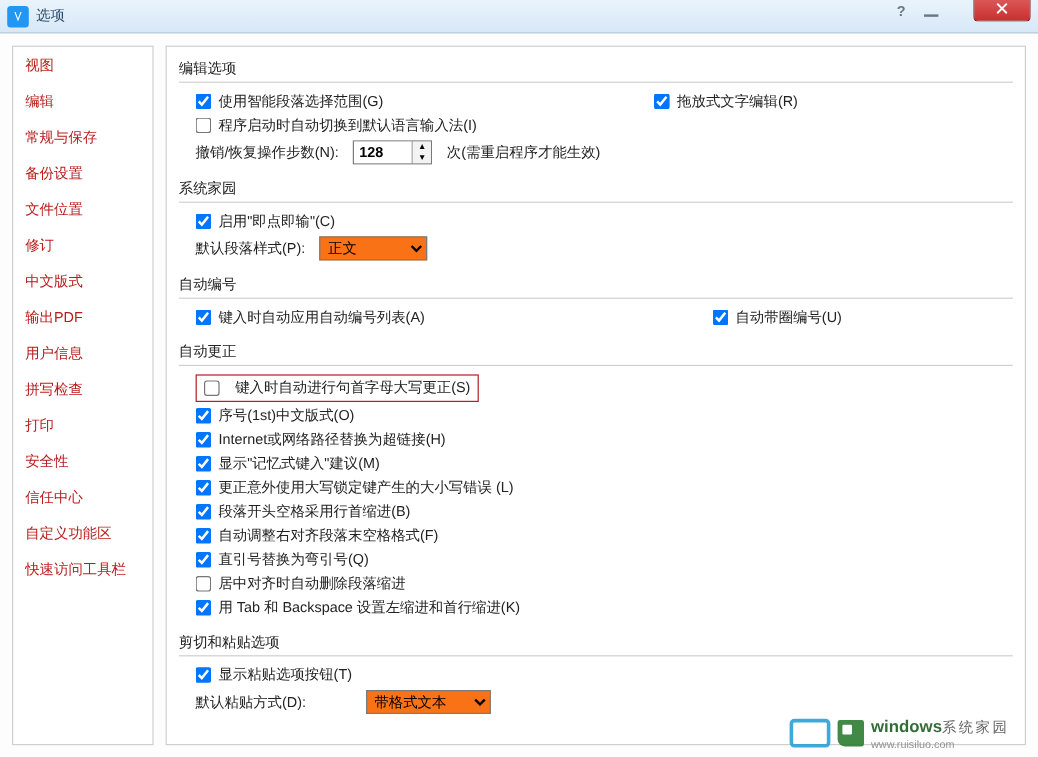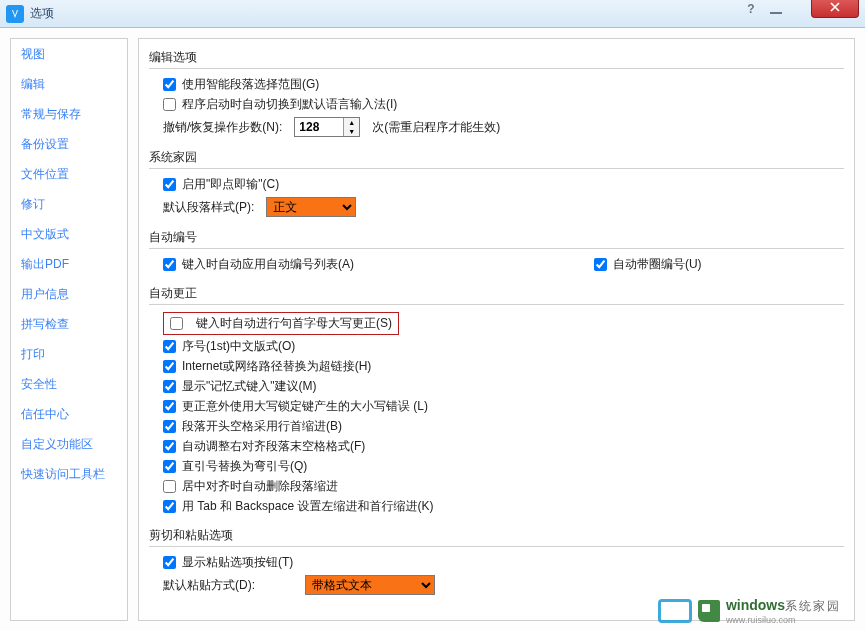--- a/index.html
+++ b/index.html
@@ -9,21 +9,21 @@
 .app-icon svg { width: 12px; height: 12px; }
 .titlebar-title { color: #2a4a6a; font-size: 12px; }
 .close-btn { position: absolute; right: 6px; top: -4px; width: 48px; height: 22px; background: linear-gradient(#e06060, #c83030); border: 1px solid #8a2020; border-top: none; border-radius: 0 0 4px 4px; display: flex; align-items: center; justify-content: center; color: #fff; cursor: pointer; }
 .close-btn svg { width: 10px; height: 10px; }
 .sys-btn { position: absolute; top: 2px; background: transparent; width: 26px; height: 18px; color: #456; cursor: pointer; text-align: center; }
 .sys-min { right: 76px; }
 .sys-min::before { content: ""; display: block; position: absolute; top: 10px; left: 7px; width: 12px; height: 2px; background: #678; }
 .sys-helpwrap { right: 106px; width: 16px; color: #678; font-weight: bold; }
 .mainarea { position: absolute; top: 28px; left: 0; right: 0; bottom: 0; background: #fdfdfd; }
 .sidebar { position: absolute; left: 10px; top: 10px; bottom: 10px; width: 118px; border: 1px solid #cfcfcf; background: #fff; overflow: hidden; }
-.side-item { padding: 6px 10px; color: #3b82f6; cursor: pointer; line-height: 18px; }
+.side-item { padding: 6px 10px; color: #b91c1c; cursor: pointer; line-height: 18px; }
 .content { position: absolute; left: 138px; right: 10px; top: 10px; bottom: 10px; border: 1px solid #cfcfcf; background: #fff; overflow: auto; padding: 6px 0; }
 .group { margin: 4px 10px 10px; }
 .group-title { color: #222; font-size: 12px; padding: 0 0 2px 0; }
 .group-line { border-top: 1px solid #d0d0d0; margin-bottom: 6px; }
 .row { display: flex; align-items: center; gap: 6px; padding: 1px 0 2px 14px; }
 .row2 { display: flex; align-items: center; gap: 12px; padding: 2px 0 2px 14px; }
 .cb { width: 13px; height: 13px; appearance: checkbox; margin: 0; }
 .lbl { color: #222; }
 .hlbox { border: 1px solid #b91c1c; padding: 2px 6px; display: inline-flex; align-items: center; gap: 13px; }
 .spin { display: inline-flex; align-items: stretch; border: 1px solid #7a7a7a; height: 20px; }
@@ -85,20 +85,26 @@
     <div class="group">
       <div class="group-title">编辑选项</div>
       <div class="group-line"></div>
       <div class="two-col">
         <div class="colA">
           <div class="row">
               <input type="checkbox" class="cb" checked="" style="">
               <span class="lbl">使用智能段落选择范围(G)</span>
             </div>
         </div>
+        <div class="colB">
+          <div class="row">
+              <input type="checkbox" class="cb" checked="" style="">
+              <span class="lbl">拖放式文字编辑(R)</span>
+            </div>
+        </div>
       </div>
       <div class="row">
           <input type="checkbox" class="cb" style="">
           <span class="lbl">程序启动时自动切换到默认语言输入法(I)</span>
         </div>
       <div class="row2">
         <span class="lbl">撤销/恢复操作步数(N):</span>
         <span class="spin">
           <input type="text" value="128" style="">
           <span class="updn">
@@ -191,21 +197,21 @@
 
     <div class="group">
       <div class="group-title">剪切和粘贴选项</div>
       <div class="group-line"></div>
       <div class="row">
           <input type="checkbox" class="cb" checked="" style="">
           <span class="lbl">显示粘贴选项按钮(T)</span>
         </div>
       <div class="row2">
         <span class="lbl" style="width:130px">默认粘贴方式(D):</span>
-        <select class="sel" style="width:130px"><option>带格式文本</option></select>
+        <select class="sel" style="width:104px"><option>带格式文本</option></select>
       </div>
       <div class="row2">
         
         
       </div>
     </div>
 
   </div>
 </div>
 

